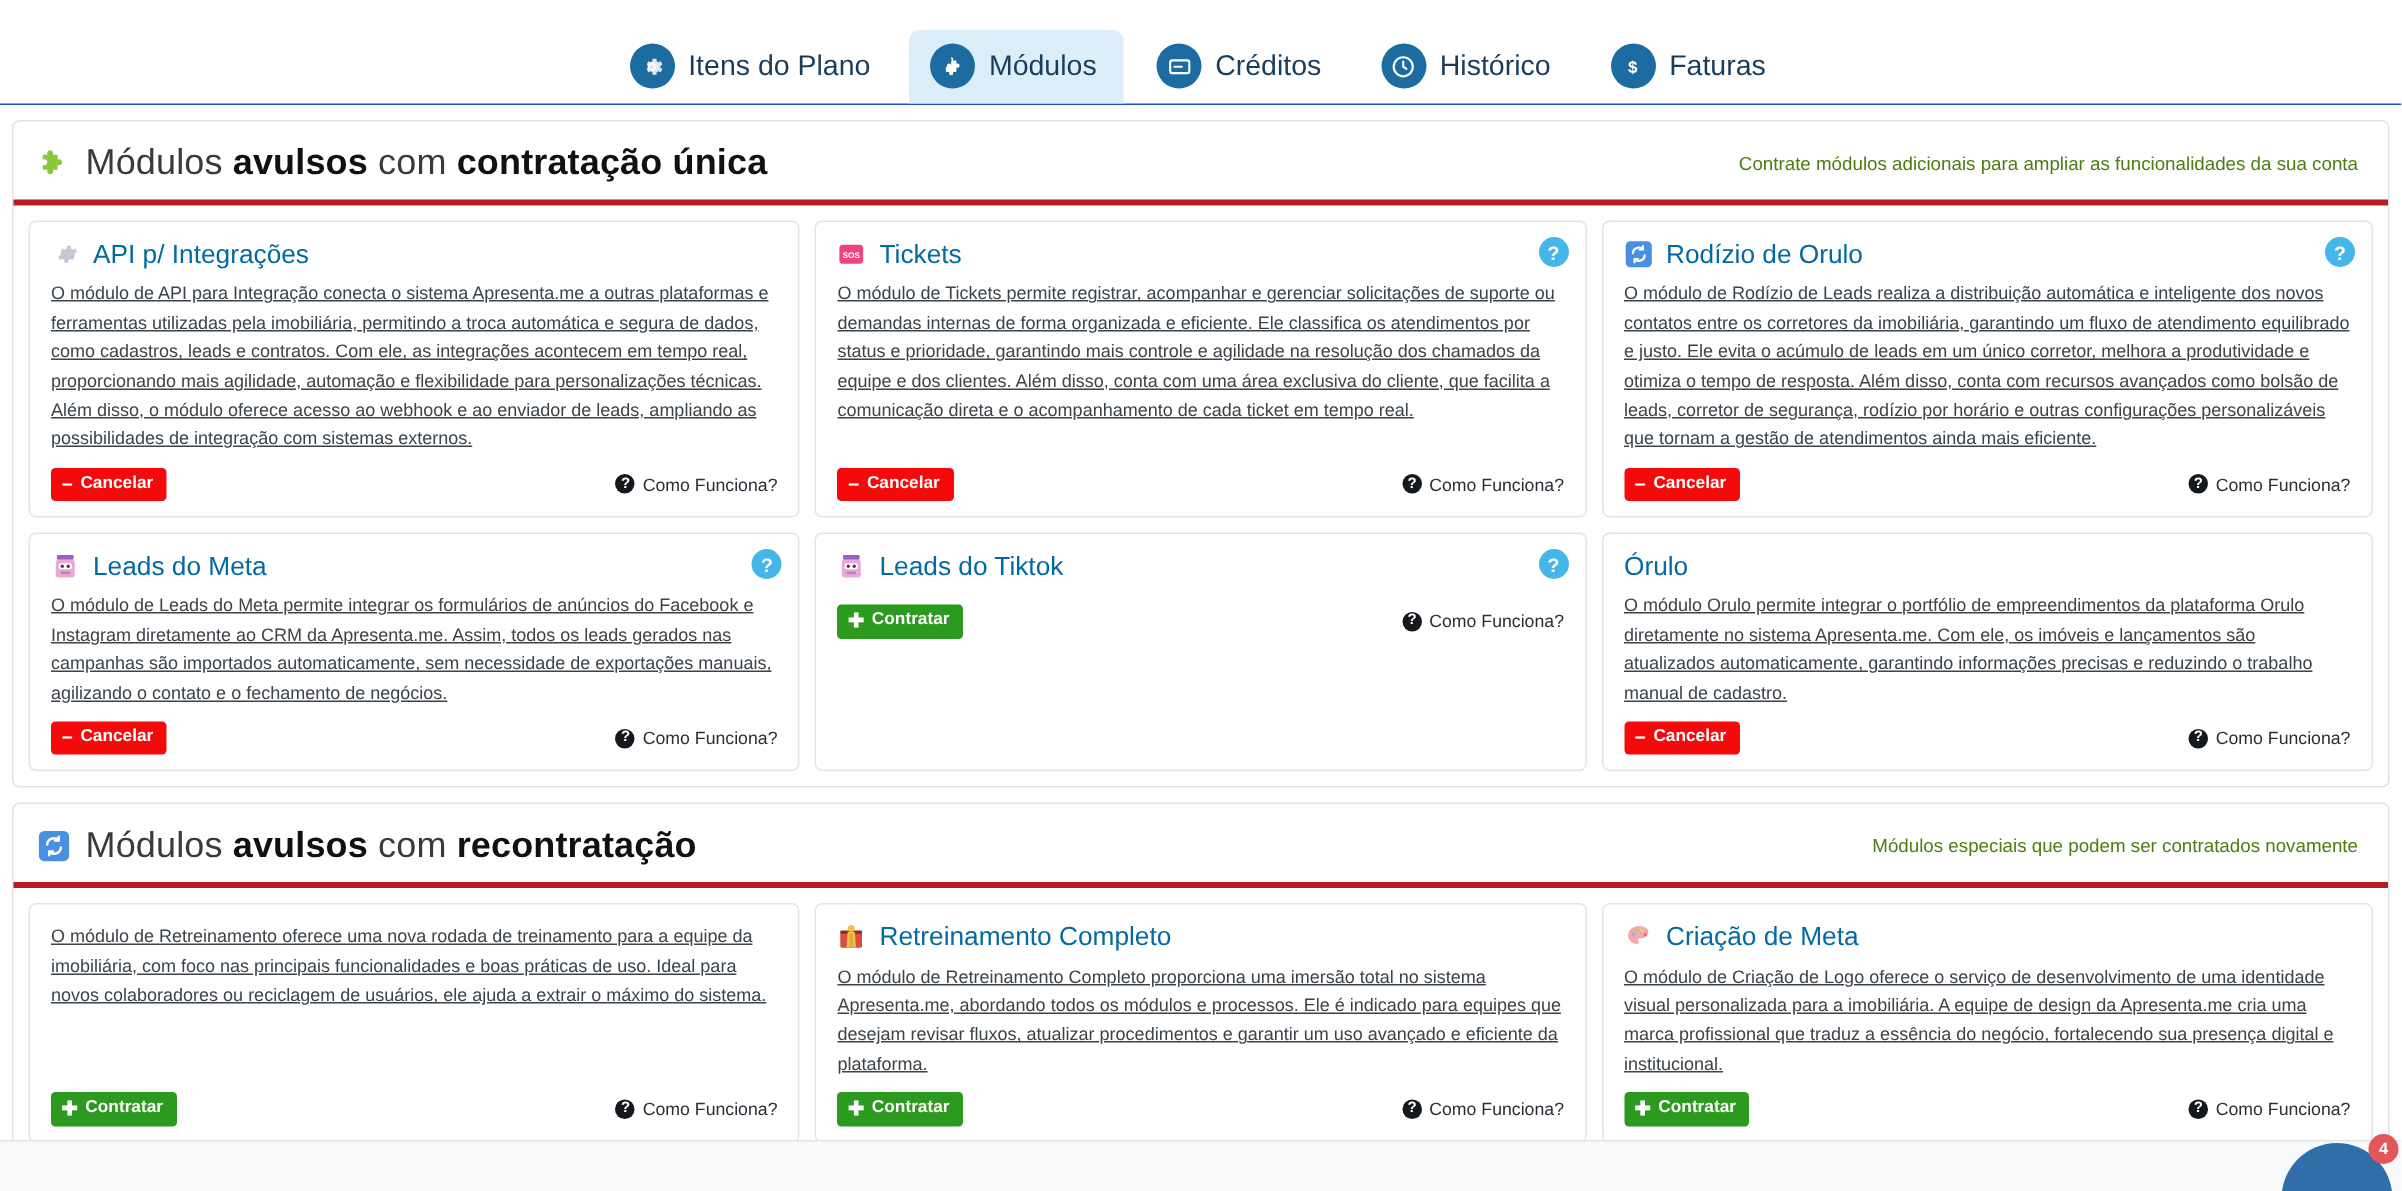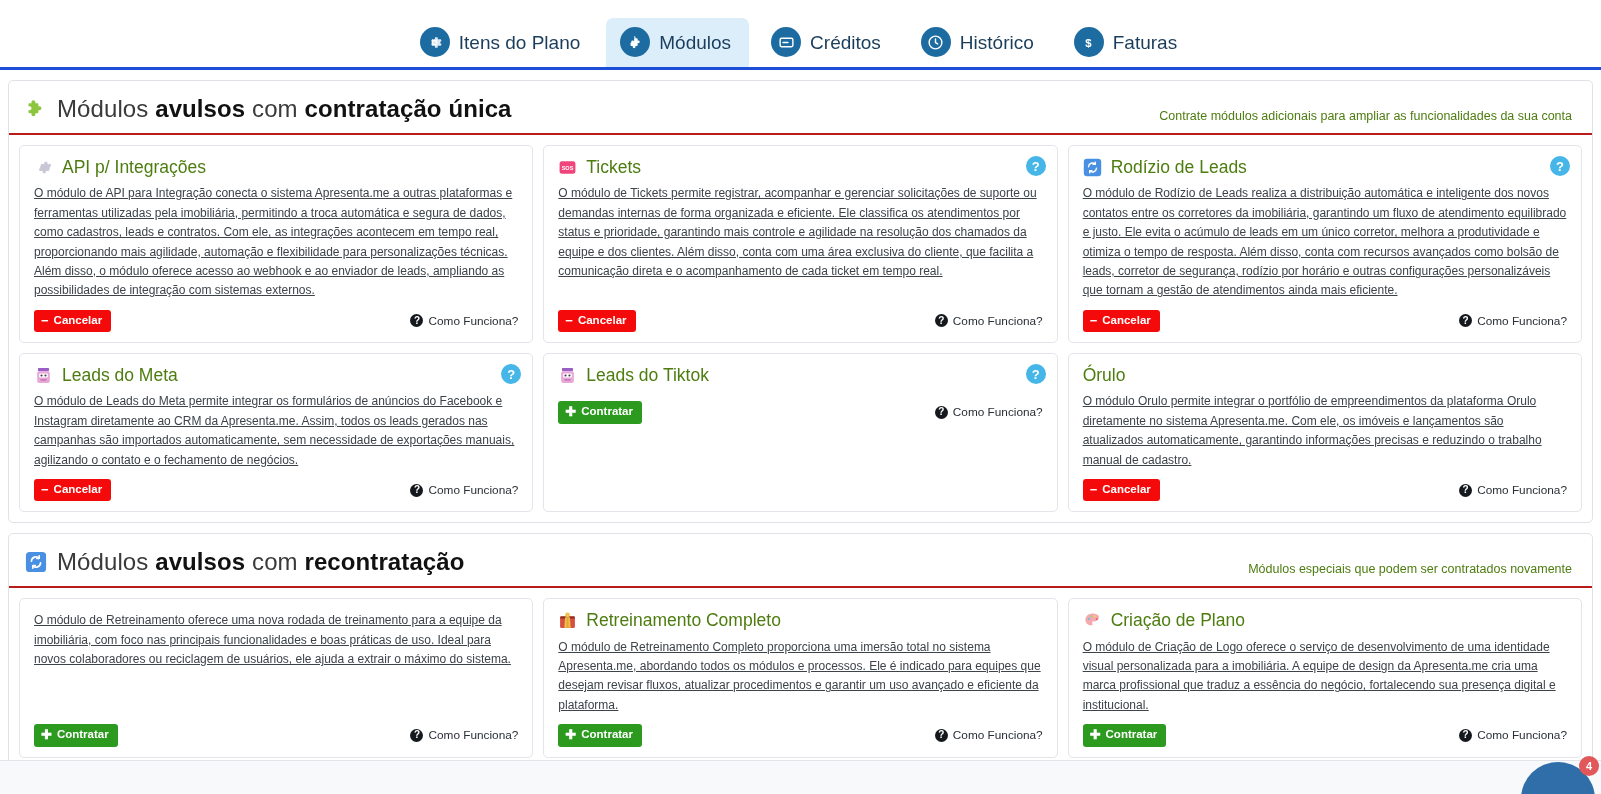--- a/index.html
+++ b/index.html
@@ -13,21 +13,21 @@
 
   .page { position: relative; width: 1601px; height: 794px; background:#fff; }
 
   
   .tabbar {
     display: flex; justify-content: center; align-items: flex-end;
     gap: 8px;
     height: 70px;
     padding-top: 14px;
     background: #ffffff;
-    border-bottom: 3px solid #1d4ed8;
+    border-bottom: 1px solid #1d4ed8;
   }
   .tab {
     display: flex; align-items: center; gap: 9px;
     padding: 9px 18px 10px 14px;
     border-radius: 7px 7px 0 0;
     font-size: 19px;
     color: #1b3d5c;
     cursor: pointer;
     background: transparent;
     white-space: nowrap;
@@ -43,23 +43,23 @@
   .tab-label { line-height: 1; }
 
   
   .panel {
     margin: 10px 8px 0 8px;
     border: 1px solid #dfe3e7;
     border-radius: 5px;
     background: #fff;
   }
   .panel-head {
-    display: flex; align-items: flex-end; justify-content: space-between;
+    display: flex; align-items: center; justify-content: space-between;
     padding: 14px 16px 10px 16px;
-    border-bottom: 2px solid #b91c1c;
+    border-bottom: 4px solid #b91c1c;
   }
   .panel-title {
     display: flex; align-items: center; gap: 10px;
     font-size: 24px; font-weight: 400; color: #3a3a3a;
     letter-spacing: .1px;
   }
   .panel-title b { font-weight: 700; color: #111; }
   .panel-sub { font-size: 12.5px; color: #4d7c0f; padding-right: 4px; }
 
   .sec-ico { width: 22px; height: 22px; flex: 0 0 auto; display:block; }
@@ -77,21 +77,21 @@
     border-radius: 5px;
     background: #fff;
     padding: 12px 14px 10px 14px;
     min-height: 133px;
     display: flex; flex-direction: column;
   }
   .card.short { min-height: 103px; }
 
   .card-head { display: flex; align-items: center; gap: 9px; margin-bottom: 7px; }
   .card-ico { width: 19px; height: 19px; flex: 0 0 auto; display:block; }
-  .card-title { font-size: 17.5px; color: #4d7c0f; font-weight: 400; line-height: 1.1; }
+  .card-title { font-size: 17.5px; color: #0369a1; font-weight: 400; line-height: 1.1; }
 
   .card-desc {
     font-size: 12px; line-height: 1.62; color: #3c4349;
     flex: 1 1 auto;
     text-align: left;
     text-decoration: underline;
   }
 
   .card-foot {
     display: flex; align-items: center; justify-content: space-between;
@@ -265,21 +265,21 @@
           <div class="card">
             <div class="help-badge">?</div>
             <div class="card-head">
               <span>
                 <svg class="card-ico" viewBox="0 0 24 24" width="19" height="19">
                   <rect x="1" y="1" width="22" height="22" rx="4" fill="#4a90e2"></rect>
                   <path d="M7 11a5 5 0 018.5-3.2M17 13a5 5 0 01-8.5 3.2" stroke="#fff" stroke-width="1.8" fill="none" stroke-linecap="round"></path>
                   <path d="M15.5 5.2v2.8h-2.8M8.5 18.8V16h2.8" stroke="#fff" stroke-width="1.8" fill="none" stroke-linecap="round" stroke-linejoin="round"></path>
                 </svg>
               </span>
-              <span class="card-title">Rodízio de Leads</span>
+              <span class="card-title">Rodízio de Orulo</span>
             </div>
             <div class="card-desc">O módulo de Rodízio de Leads realiza a distribuição automática e inteligente dos novos contatos entre os corretores da imobiliária, garantindo um fluxo de atendimento equilibrado e justo. Ele evita o acúmulo de leads em um único corretor, melhora a produtividade e otimiza o tempo de resposta. Além disso, conta com recursos avançados como bolsão de leads, corretor de segurança, rodízio por horário e outras configurações personalizáveis que tornam a gestão de atendimentos ainda mais eficiente.</div>
             <div class="card-foot">
               <button class="btn btn-cancel">
                 <span class="btn-glyph">−</span>
                 <span>Cancelar</span>
               </button>
               <span class="howto">
                 <span class="howto-ico">?</span>
                 <span>Como Funciona?</span>
@@ -415,21 +415,21 @@
             <div class="card-head">
               <span>
                 <svg class="card-ico" viewBox="0 0 24 24" width="19" height="19">
                   <path d="M12 3c-5 0-9 3.6-9 8 0 4.2 3.4 7 7.5 7 1 0 1.6-.6 1.6-1.4 0-.4-.2-.7-.4-1-.2-.3-.3-.5-.3-.9 0-.8.7-1.4 1.5-1.4h1.4c3.1 0 5.7-2.3 5.7-5.3C21 5.9 17 3 12 3z" fill="#f3a9ae"></path>
                   <circle cx="7.5" cy="10" r="1.4" fill="#7ab8e8"></circle>
                   <circle cx="10.5" cy="6.8" r="1.4" fill="#9ad17a"></circle>
                   <circle cx="14.8" cy="6.8" r="1.4" fill="#f2d45c"></circle>
                   <circle cx="17.4" cy="10.2" r="1.4" fill="#e8667a"></circle>
                 </svg>
               </span>
-              <span class="card-title">Criação de Plano</span>
+              <span class="card-title">Criação de Meta</span>
             </div>
             <div class="card-desc">O módulo de Criação de Logo oferece o serviço de desenvolvimento de uma identidade visual personalizada para a imobiliária. A equipe de design da Apresenta.me cria uma marca profissional que traduz a essência do negócio, fortalecendo sua presença digital e institucional.</div>
             <div class="card-foot">
               <button class="btn btn-hire">
                 <span class="btn-glyph">✚</span>
                 <span>Contratar</span>
               </button>
               <span class="howto">
                 <span class="howto-ico">?</span>
                 <span>Como Funciona?</span>

